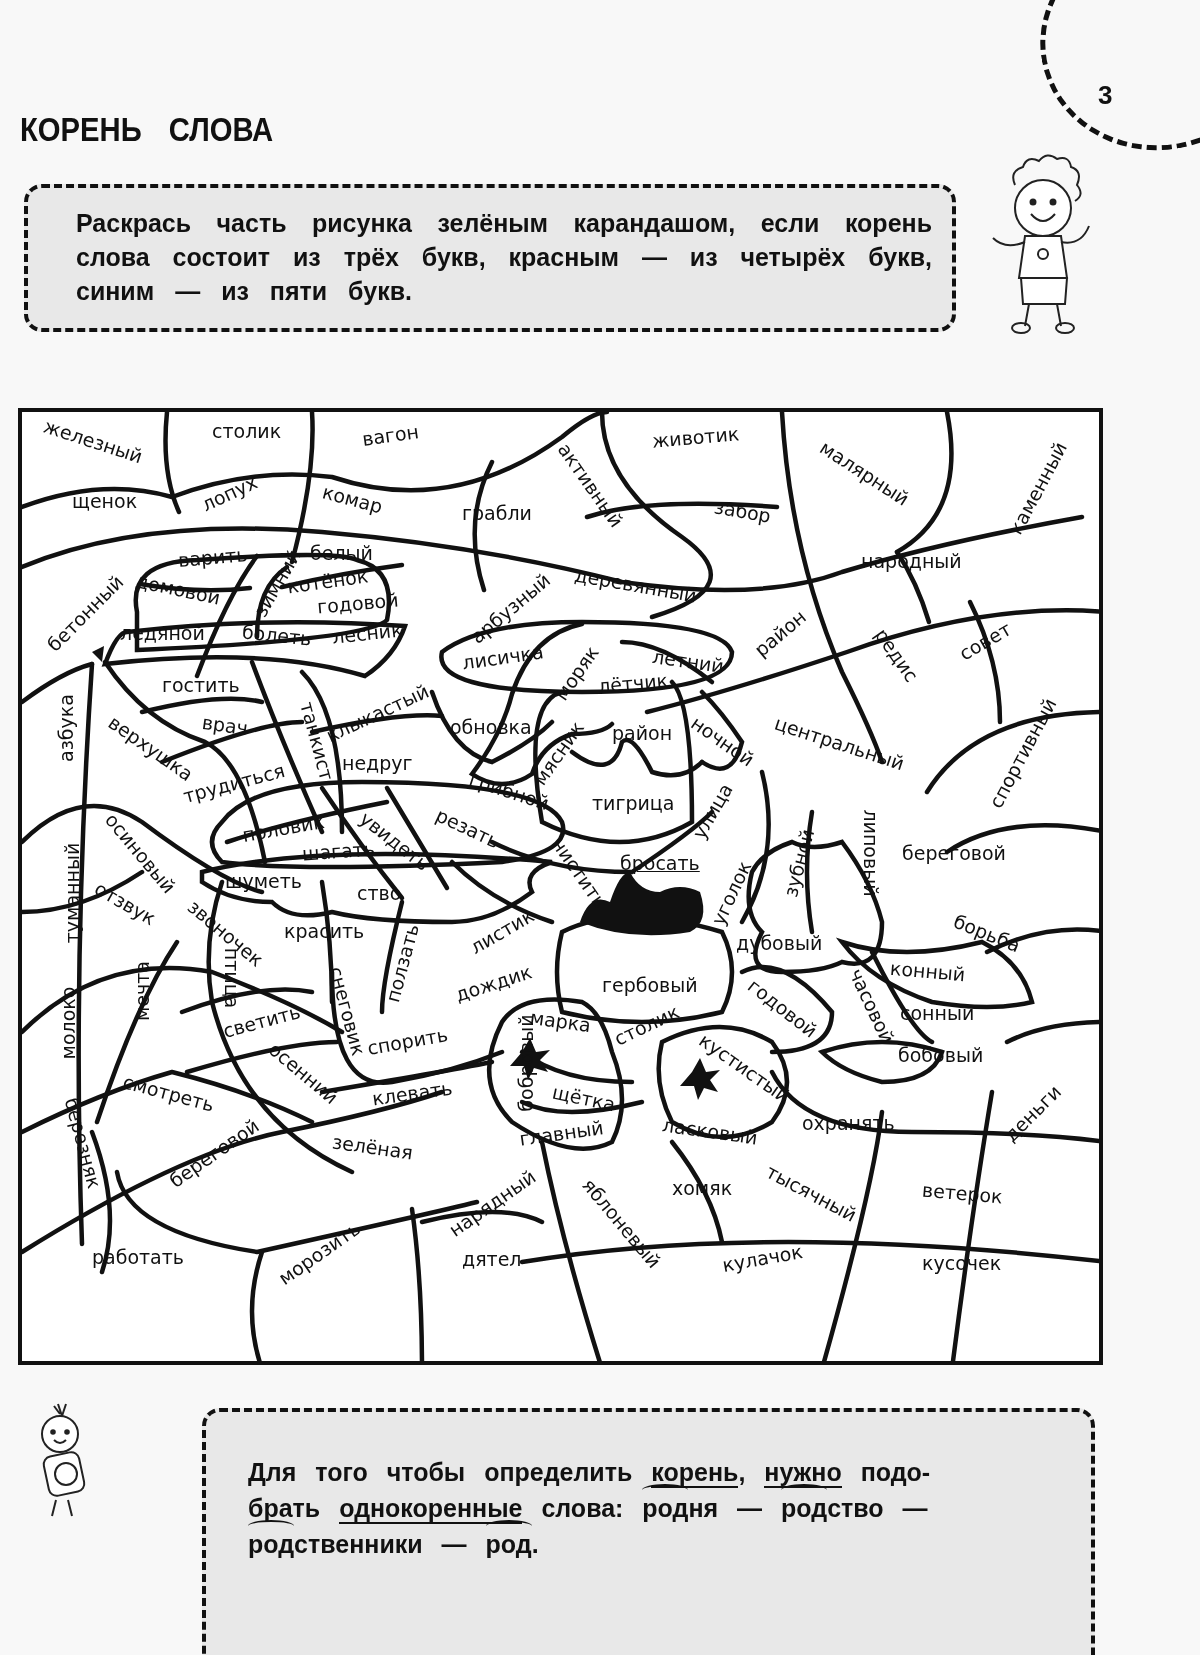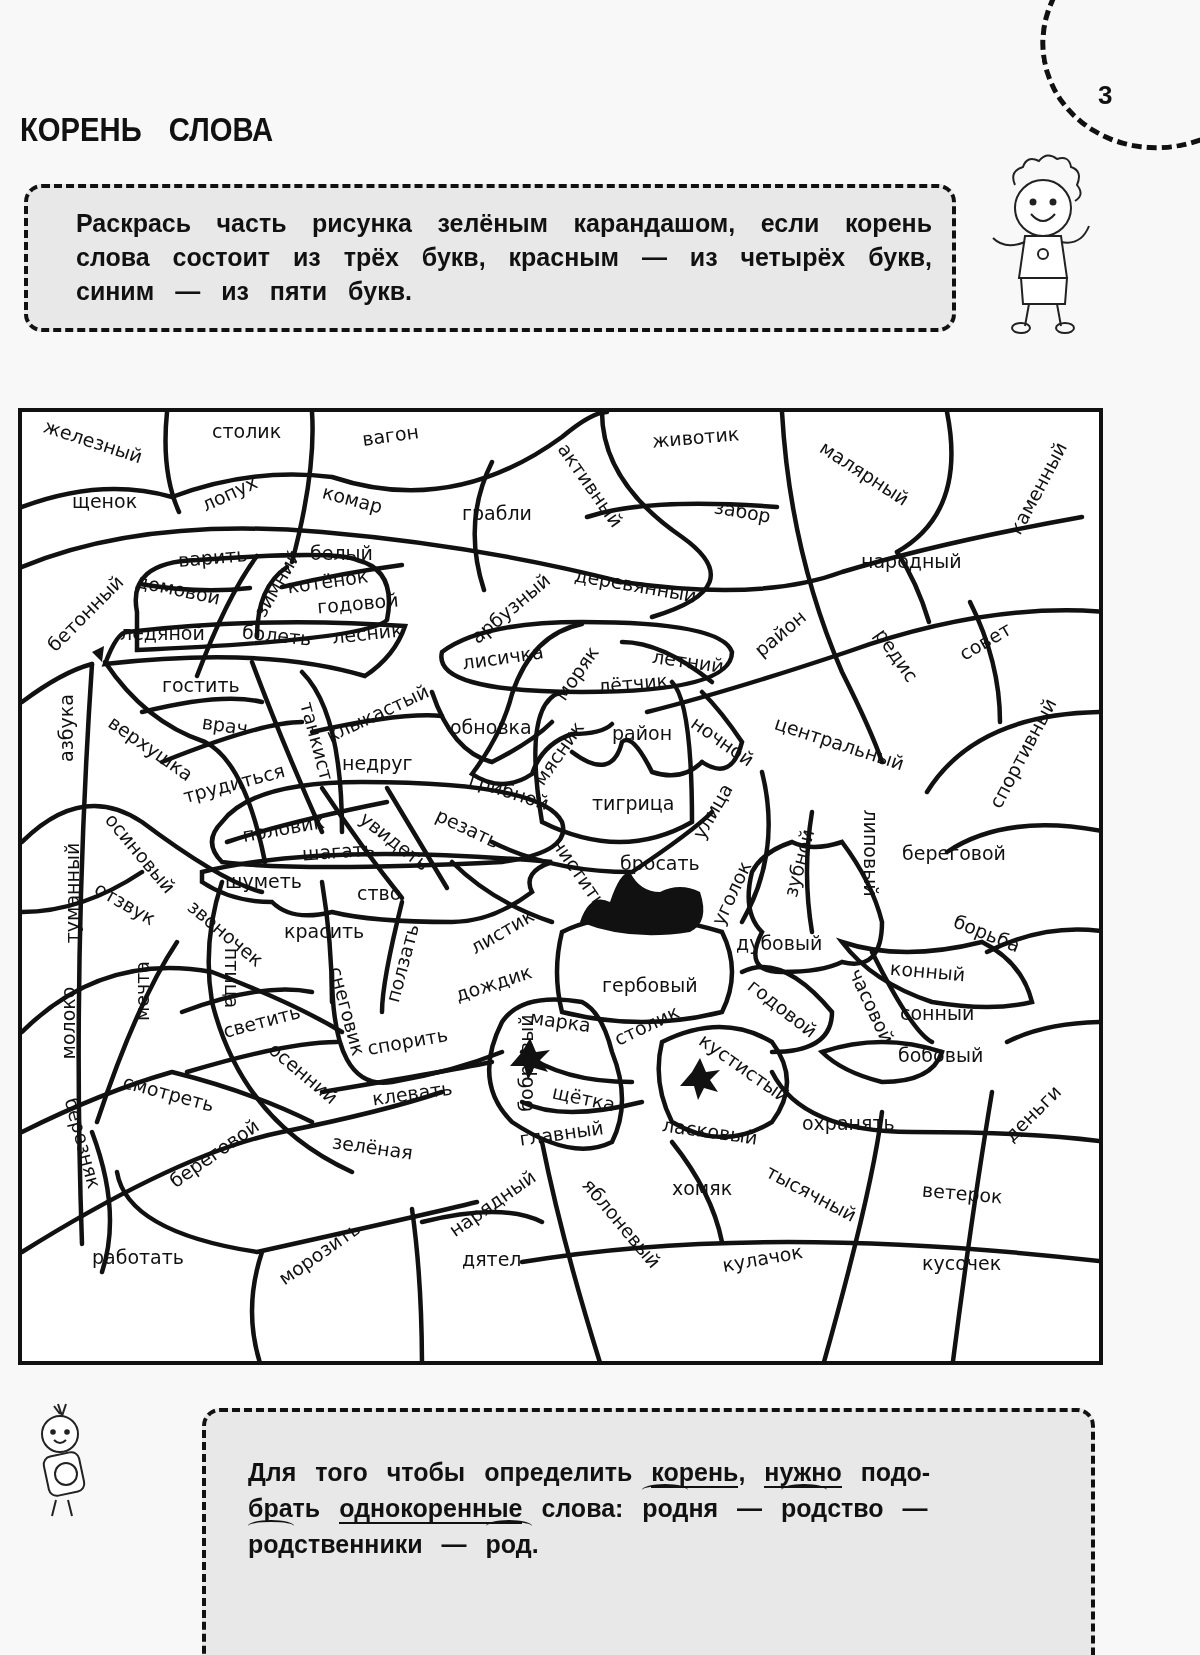--- a/index.html
+++ b/index.html
@@ -237,21 +237,21 @@
       <span class="word" style="left: 446px; top: 368px; transform: rotate(18deg);">грибной</span>
       <span class="word" style="left: 570px; top: 380px; transform: rotate(0deg);">тигрица</span>
       <span class="word" style="left: 660px; top: 388px; transform: rotate(-60deg);">улица</span>
       <span class="word" style="left: 0px; top: 470px; transform: rotate(-90deg);">туманный</span>
       <span class="word" style="left: 70px; top: 430px; transform: rotate(50deg);">осиновый</span>
       <span class="word" style="left: 220px; top: 405px; transform: rotate(-10deg);">половик</span>
       <span class="word" style="left: 332px; top: 418px; transform: rotate(38deg);">увидеть</span>
       <span class="word" style="left: 412px; top: 405px; transform: rotate(25deg);">резать</span>
       <span class="word" style="left: 280px; top: 428px; transform: rotate(-4deg);">шагать</span>
       <span class="word" style="left: 518px; top: 450px; transform: rotate(55deg);">чистить</span>
-      <span class="word" style="left: 598px; top: 440px; transform: rotate(0deg);">бросать</span>
+      <span class="word" style="left: 598px; top: 440px; transform: rotate(0deg); text-decoration: underline;">бросать</span>
       <span class="word" style="left: 675px; top: 470px; transform: rotate(-65deg);">уголок</span>
       <span class="word" style="left: 742px; top: 440px; transform: rotate(-75deg);">зубной</span>
       <span class="word" style="left: 805px; top: 430px; transform: rotate(90deg);">липовый</span>
       <span class="word" style="left: 880px; top: 430px; transform: rotate(0deg);">береговой</span>
       <span class="word" style="left: 203px; top: 458px; transform: rotate(0deg); text-align: right;">шуметь</span>
       <span class="word" style="left: 335px; top: 470px; transform: rotate(0deg);">ство</span>
       <span class="word" style="left: 70px; top: 480px; transform: rotate(30deg);">отзвук</span>
       <span class="word" style="left: 158px; top: 510px; transform: rotate(40deg);">звоночек</span>
       <span class="word" style="left: 262px; top: 508px; transform: rotate(0deg);">красить</span>
       <span class="word" style="left: 340px; top: 540px; transform: rotate(-75deg);">ползать</span>

